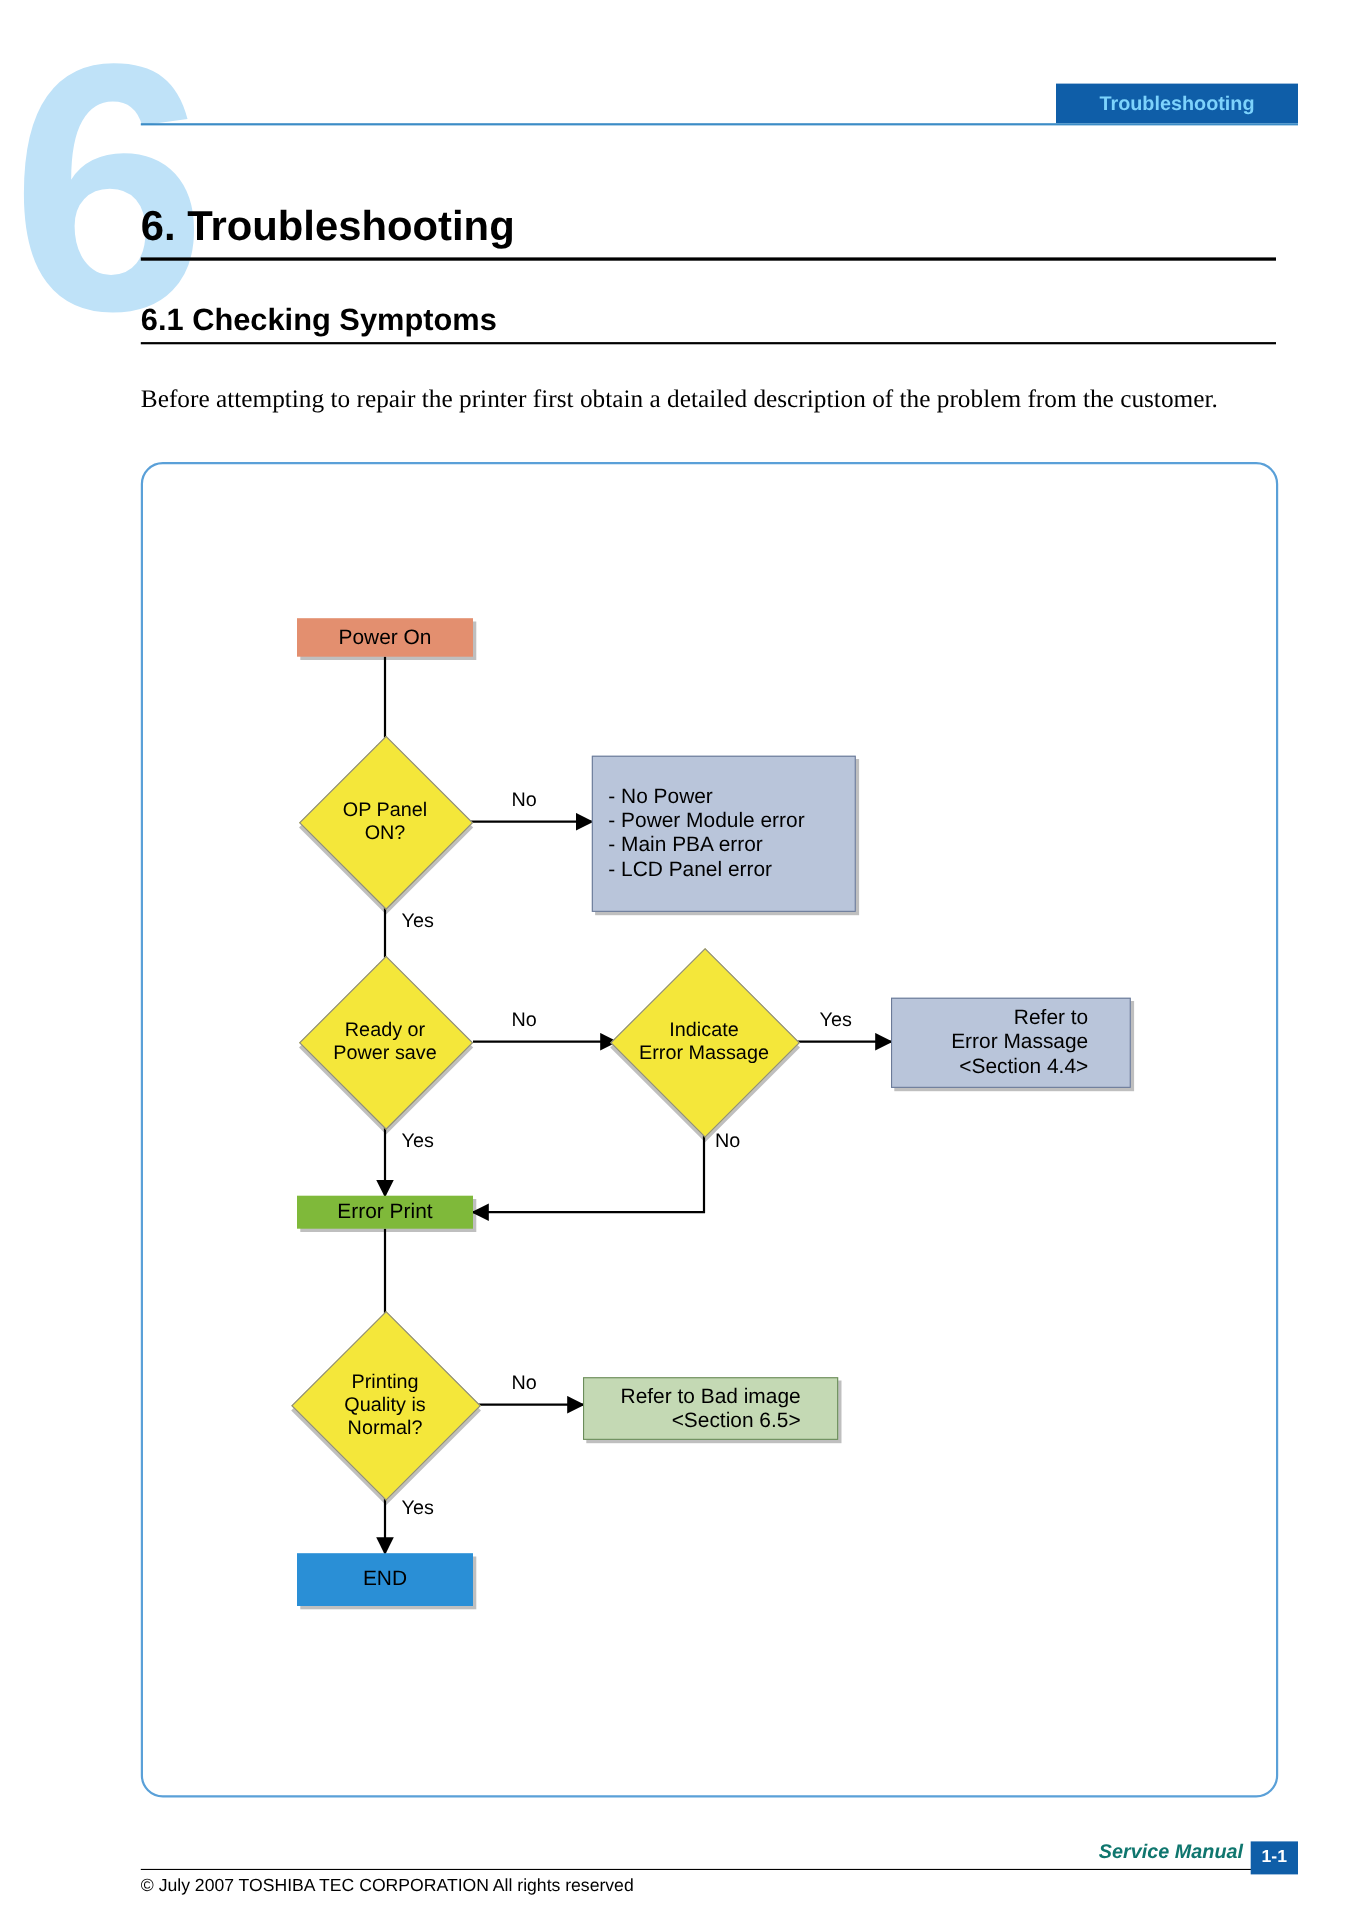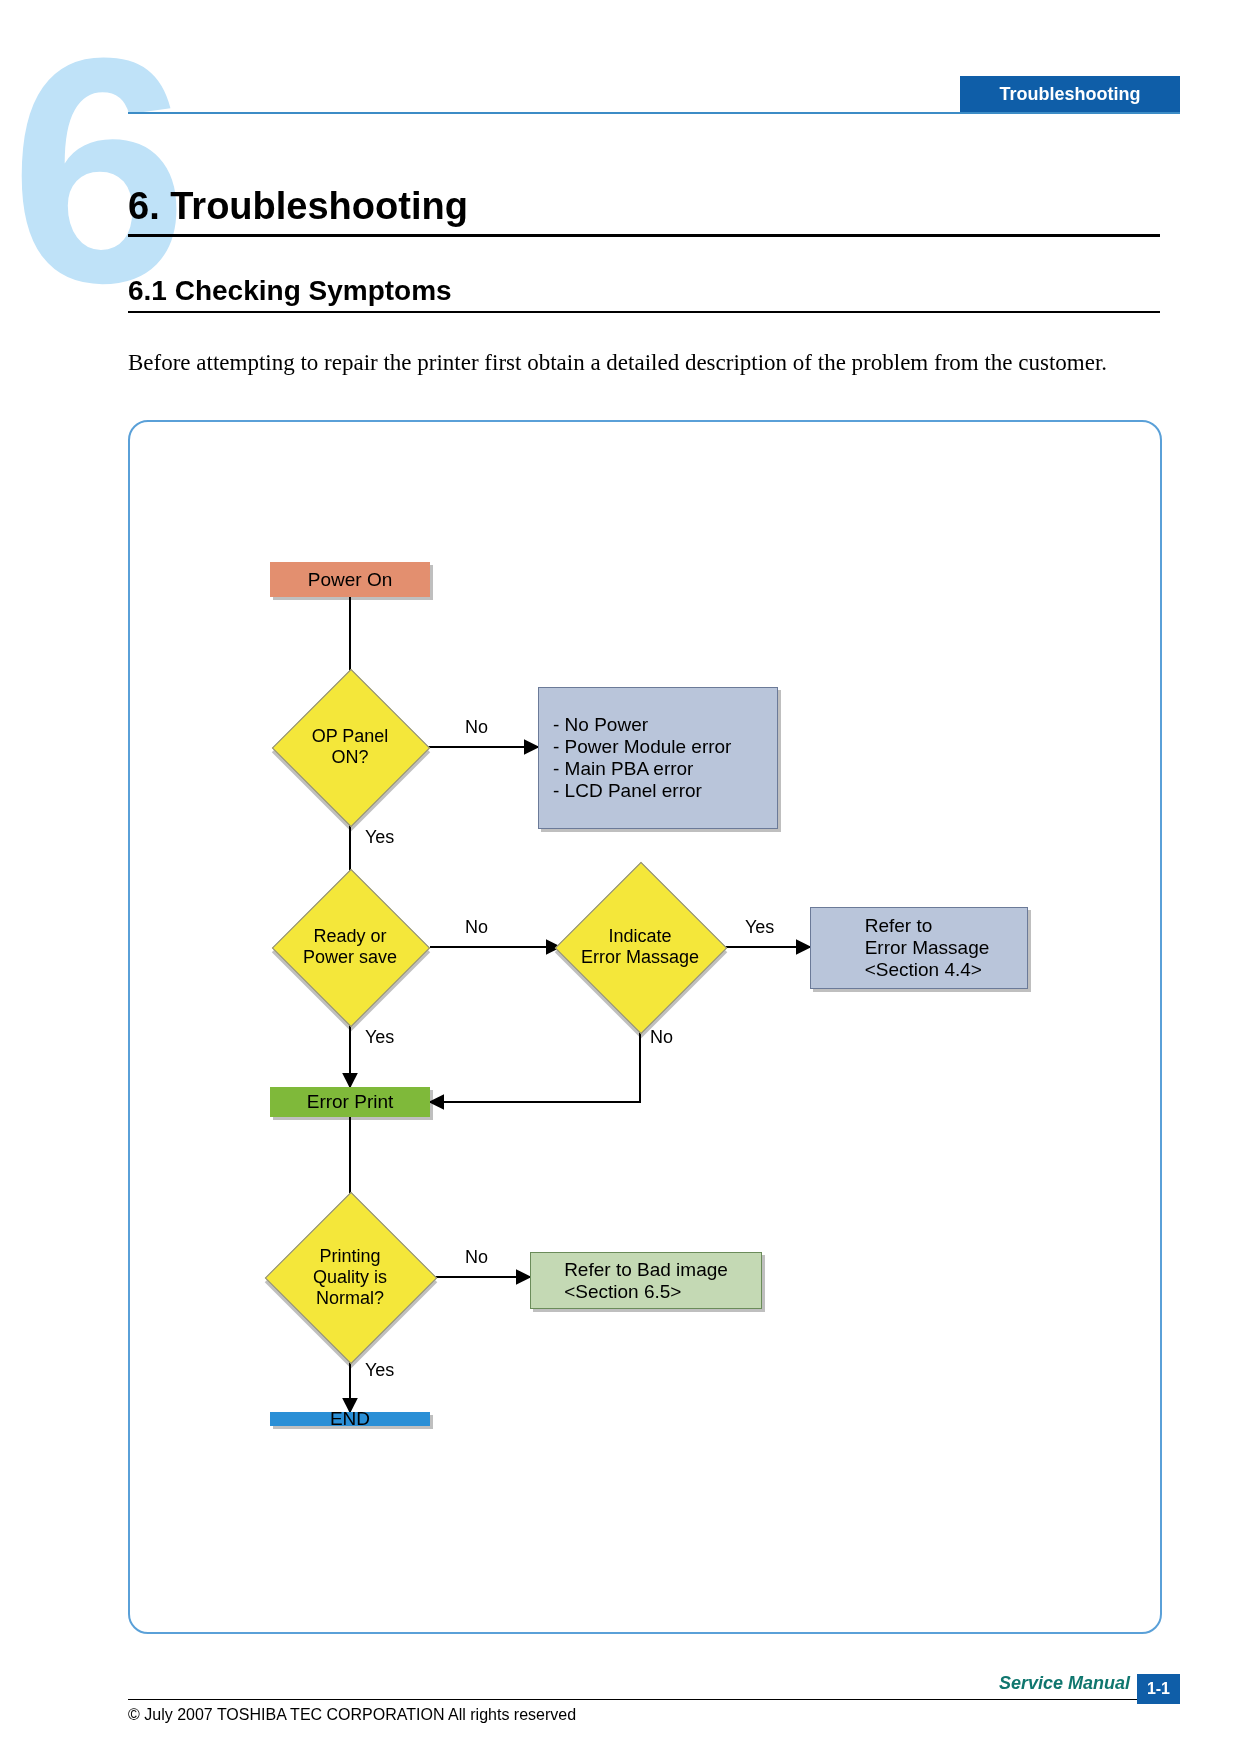--- a/index.html
+++ b/index.html
@@ -17,21 +17,21 @@
     height: 1754px;
   }
   
   .hdr-tab {
     position: absolute;
     top: 76px;
     right: 60px;
     width: 220px;
     height: 36px;
     background: #0f5ea8;
-    color: #ffffff;
+    color: #7dd3fc;
     font-weight: bold;
     font-size: 18px;
     display: flex;
     align-items: center;
     justify-content: center;
   }
   .hdr-rule {
     position: absolute;
     top: 112px;
     left: 128px;
@@ -97,21 +97,21 @@
   .shadow {
     box-shadow: 3px 3px 0 rgba(0,0,0,0.25);
   }
   
   .box {
     position: absolute;
     display: flex;
     align-items: center;
     justify-content: center;
     font-size: 19px;
-    text-align: left;
+    text-align: right;
   }
   .power-on   { background: #e38f6f; }
   .test-print { background: #7fb93a; }
   .end-box    { background: #2a8fd6; }
   .note-box   { background: #b9c5da; border: 1px solid #6b7a98; padding: 10px 14px; text-align: left; justify-content: flex-start; }
   .green-note { background: #c4d9b4; border: 1px solid #6b8c5a; }
   .blue-note  { background: #b9c5da; border: 1px solid #6b7a98; padding-left: 16px; }
   
   .diamond-wrap {
     position: absolute;
@@ -272,21 +272,21 @@
         <div class="diamond-label" style="white-space: pre-line;">Printing
 Quality is
 Normal?</div>
       </div>
       <div class="elabel" style="left:335px; top:825px;">No</div>
       <div class="elabel" style="left:235px; top:938px;">Yes</div>
 
       <div class="box green-note shadow" style="left:400px; top:830px; width:230px; height:55px; white-space:pre-line; justify-content:center;">Refer to Bad image
 &lt;Section 6.5&gt;</div>
 
-      <div class="box end-box shadow" style="left:140px; top:990px; width:160px; height:14px;">END</div>
+      <div class="box end-box shadow" style="left:140px; top:990px; width:160px; height:48px;">END</div>
 
     </div>
   </div>
 
   <div class="svc">Service Manual</div>
   <div class="foot-rule"></div>
   <div class="copyright">© July 2007 TOSHIBA TEC CORPORATION All rights reserved</div>
   <div class="pg">1-1</div>
 
 </div>

